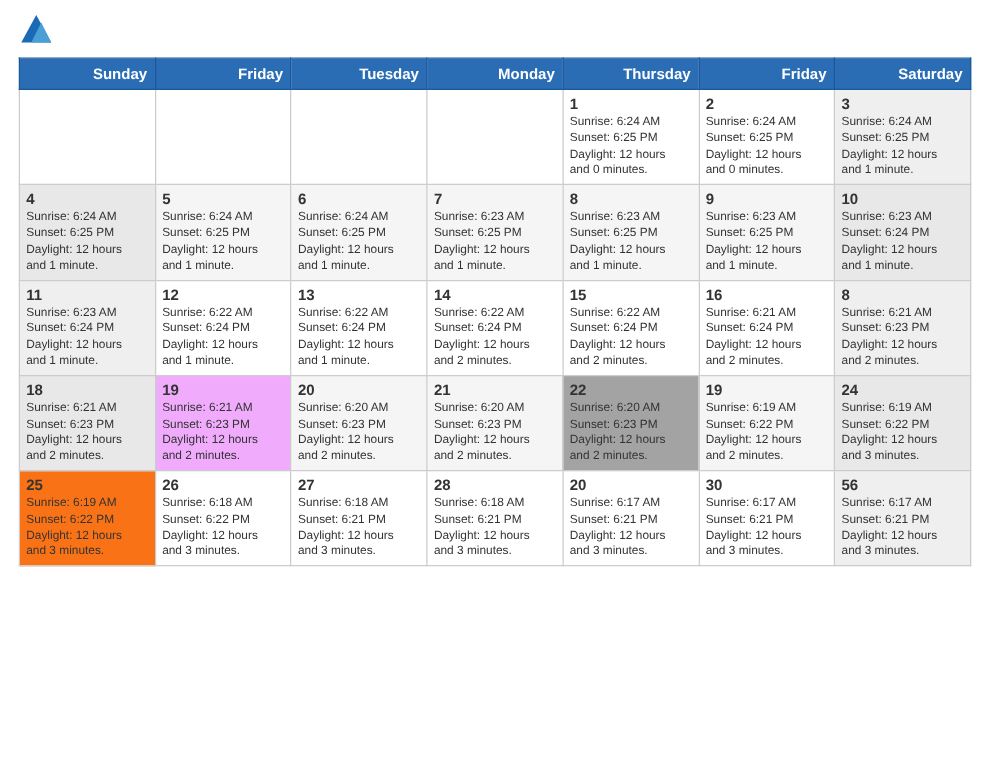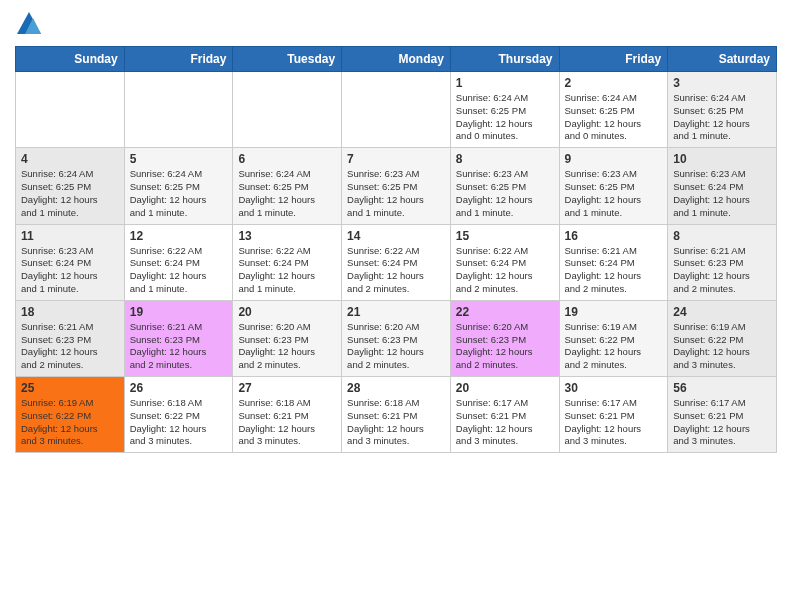--- a/index.html
+++ b/index.html
@@ -286,21 +286,21 @@
 Daylight: 12 hours
 and 2 minutes.</div>
           </td>
           <td style="background: rgb(245, 245, 245);">
             <div class="day-num">21</div>
             <div class="day-info" style="white-space: pre-line;">Sunrise: 6:20 AM
 Sunset: 6:23 PM
 Daylight: 12 hours
 and 2 minutes.</div>
           </td>
-          <td style="background: #f0abfc;">
+          <td style="background: #a3a3a3;">
             <div class="day-num">22</div>
             <div class="day-info" style="white-space: pre-line;">Sunrise: 6:20 AM
 Sunset: 6:23 PM
 Daylight: 12 hours
 and 2 minutes.</div>
           </td>
           <td style="background: rgb(245, 245, 245);">
             <div class="day-num">19</div>
             <div class="day-info" style="white-space: pre-line;">Sunrise: 6:19 AM
 Sunset: 6:22 PM

